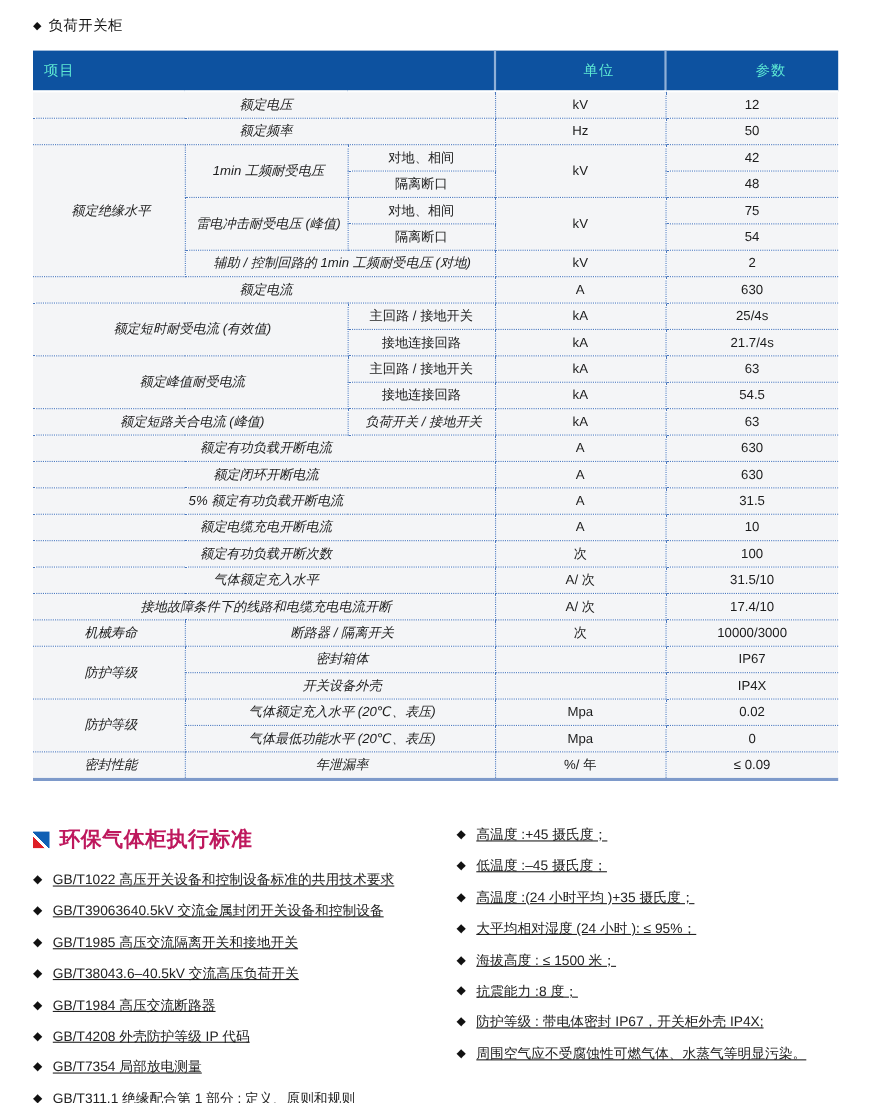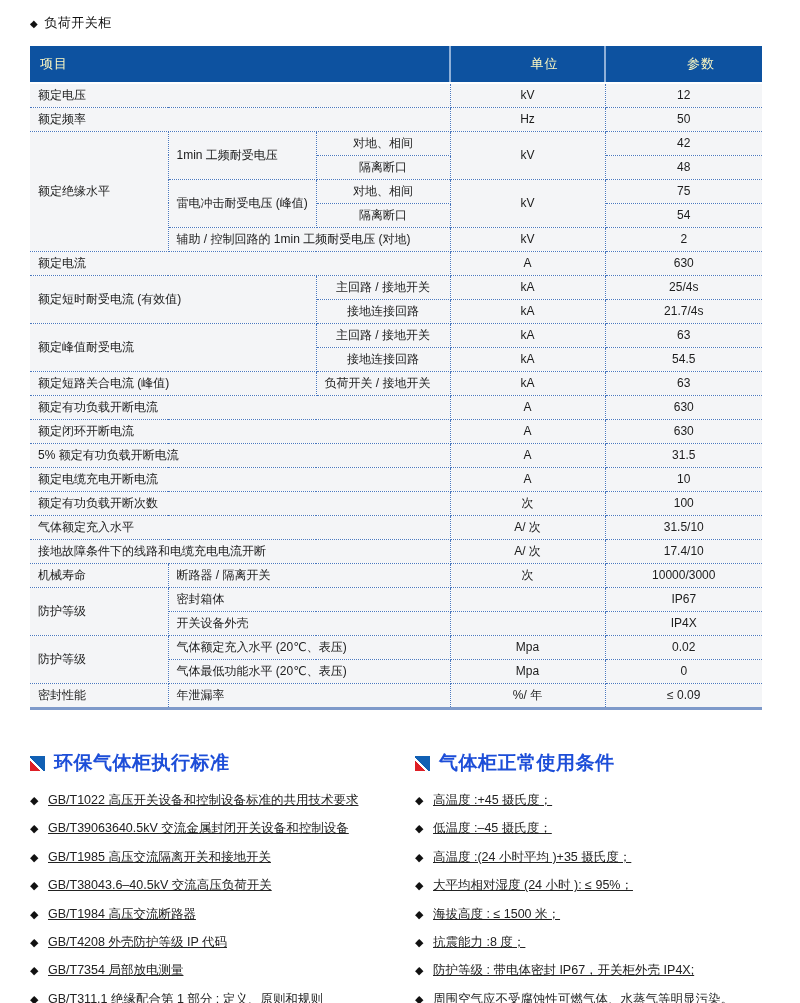--- a/index.html
+++ b/index.html
@@ -32,21 +32,21 @@
     table-layout: fixed;
   }
   table.spec col.c1 { width: 138px; }
   table.spec col.c2 { width: 148px; }
   table.spec col.c3 { width: 134px; }
   table.spec col.c4 { width: 155px; }
   table.spec col.c5 { width: 157px; }
 
   table.spec thead th {
     background: #0d52a0;
-    color: #fef9c3;
+    color: #5eead4;
     font-size: 13px;
     font-weight: 400;
     height: 37px;
     border-left: 2px solid #8fb0d8;
     border-right: 2px solid #8fb0d8;
     border-top: none; border-bottom: 2px solid #ffffff;
     letter-spacing: 1px;
   }
   table.spec thead th.h-item { text-align: left; padding-left: 10px; }
   table.spec thead th.h-center { text-align: center; padding-left: 34px; }
@@ -54,36 +54,36 @@
   table.spec td {
     background: #f4f5f7;
     border: 1px dotted #4a77bd;
     height: 24px;
     font-size: 12px;
     color: #1c1c1c;
     white-space: nowrap;
     overflow: hidden;
     padding: 0 4px;
   }
-  table.spec td.cell-left  { text-align: left; padding-left: 8px; }
+  table.spec td.cell-left  { text-align: center; padding-left: 8px; font-style: italic; }
   table.spec td.cell-center{ text-align: center; }
 
   
   .bottom {
     display: flex;
     margin-top: 40px;
     width: 745px;
   }
   .col-left  { width: 385px; flex: 0 0 385px; }
   .col-right { flex: 1; }
 
   .sec-heading {
     display: flex; align-items: center;
     font-size: 19px; font-weight: bold;
-    color: #1d4ed8;
+    color: #be185d;
     margin-bottom: 15px;
     letter-spacing: .5px;
   }
   .flag-icon {
     width: 15px; height: 15px;
     margin-right: 9px;
     background: linear-gradient(45deg, #de1f26 0 34%, #ffffff 34% 46%, #1160b4 46% 100%);
     flex: 0 0 15px;
   }
   .bullet-list { list-style: none; }
@@ -308,24 +308,20 @@
             <span class="li-text">GB/T7354 局部放电测量</span>
           </li>
           <li>
             <span class="diamond">◆</span>
             <span class="li-text">GB/T311.1 绝缘配合第 1 部分 : 定义、原则和规则</span>
           </li>
         </ul>
     </div>
 
     <div class="col-right">
-      <div class="sec-heading">
-        <span class="flag-icon"></span>
-        <span>气体柜正常使用条件</span>
-      </div>
       <ul class="bullet-list">
           <li>
             <span class="diamond">◆</span>
             <span class="li-text">高温度 :+45 摄氏度；</span>
           </li>
           <li>
             <span class="diamond">◆</span>
             <span class="li-text">低温度 :–45 摄氏度；</span>
           </li>
           <li>

